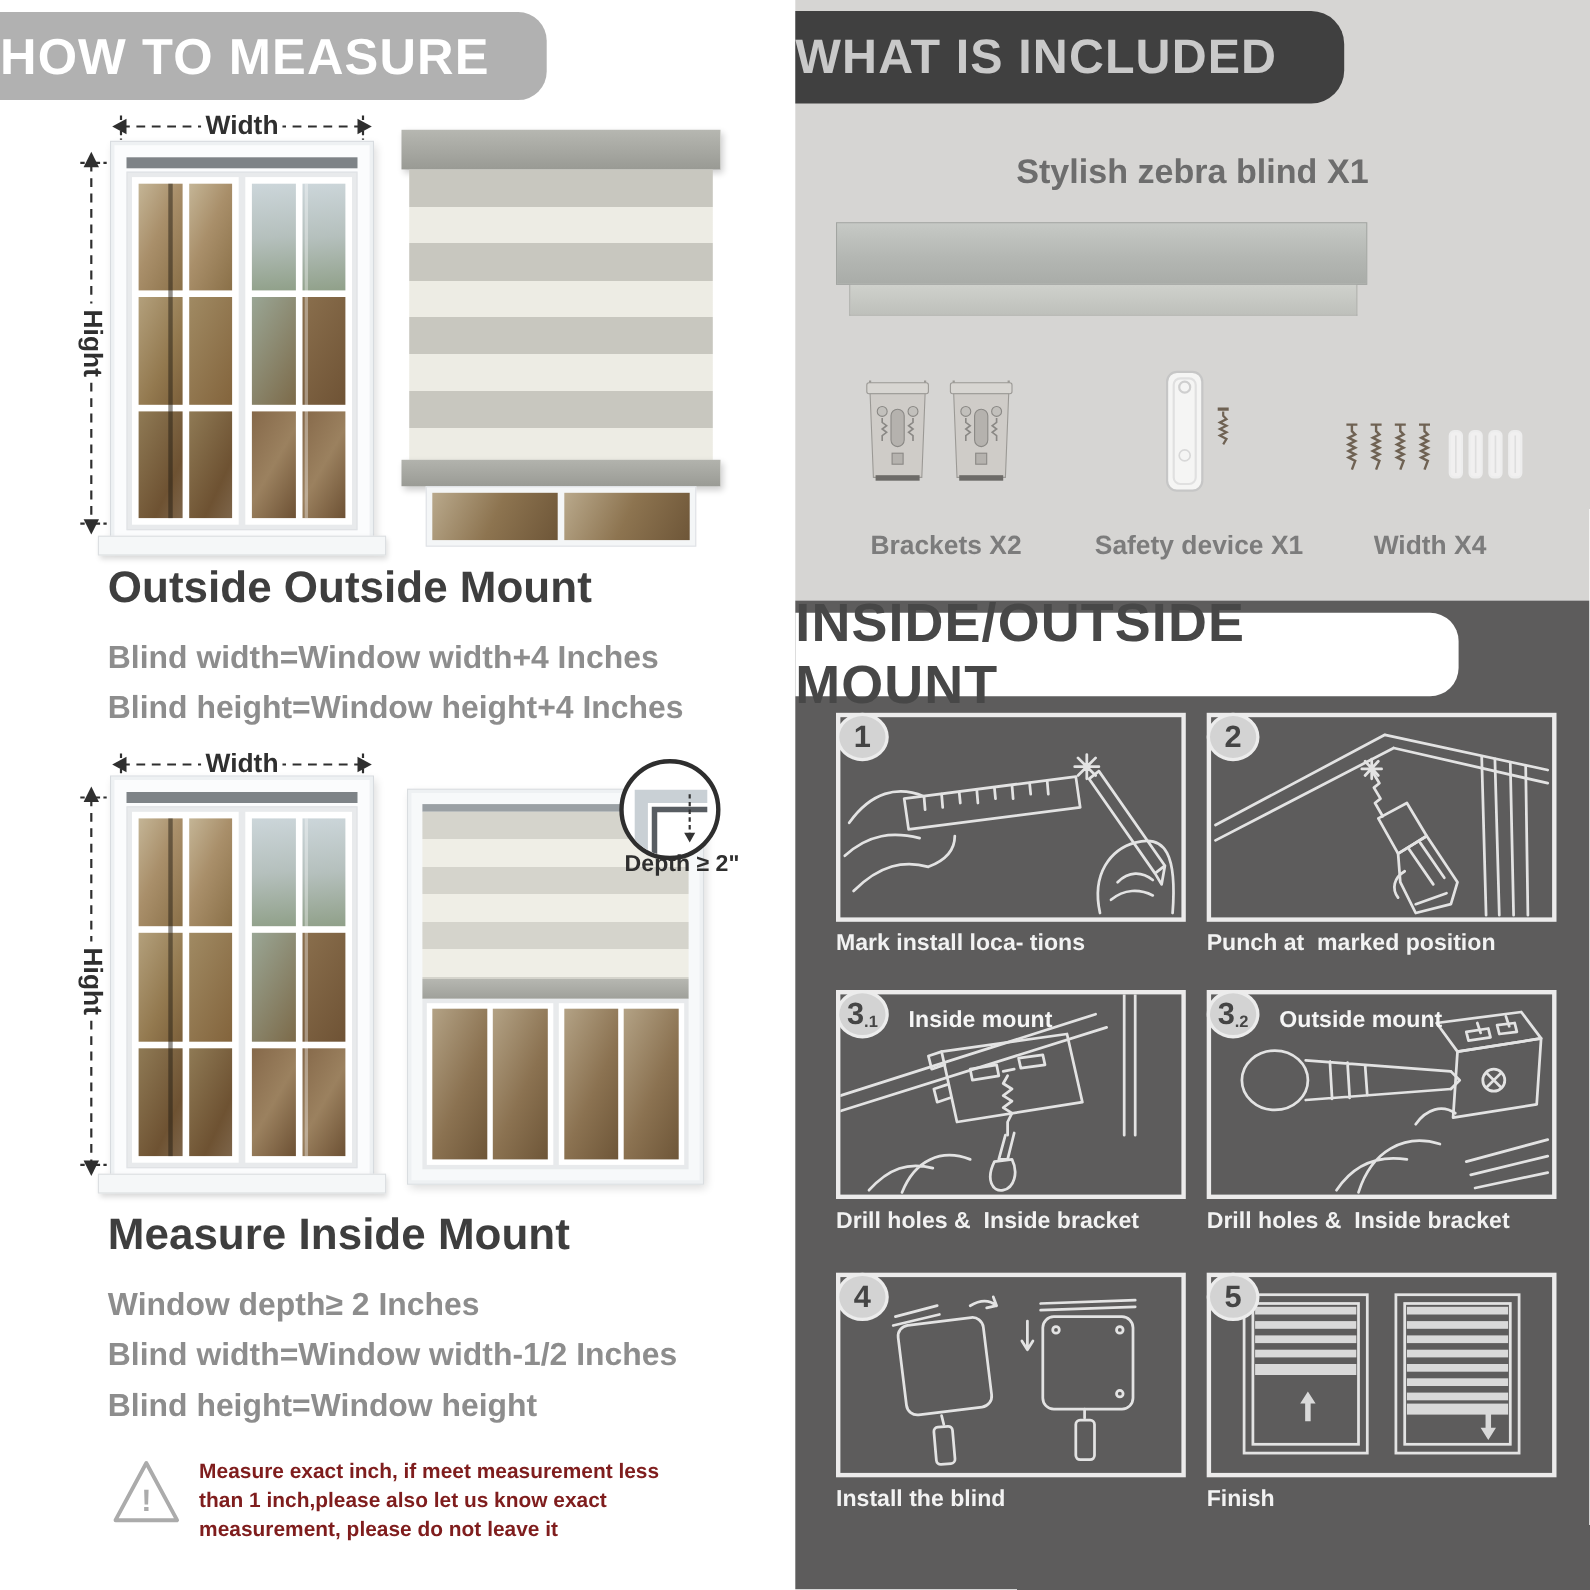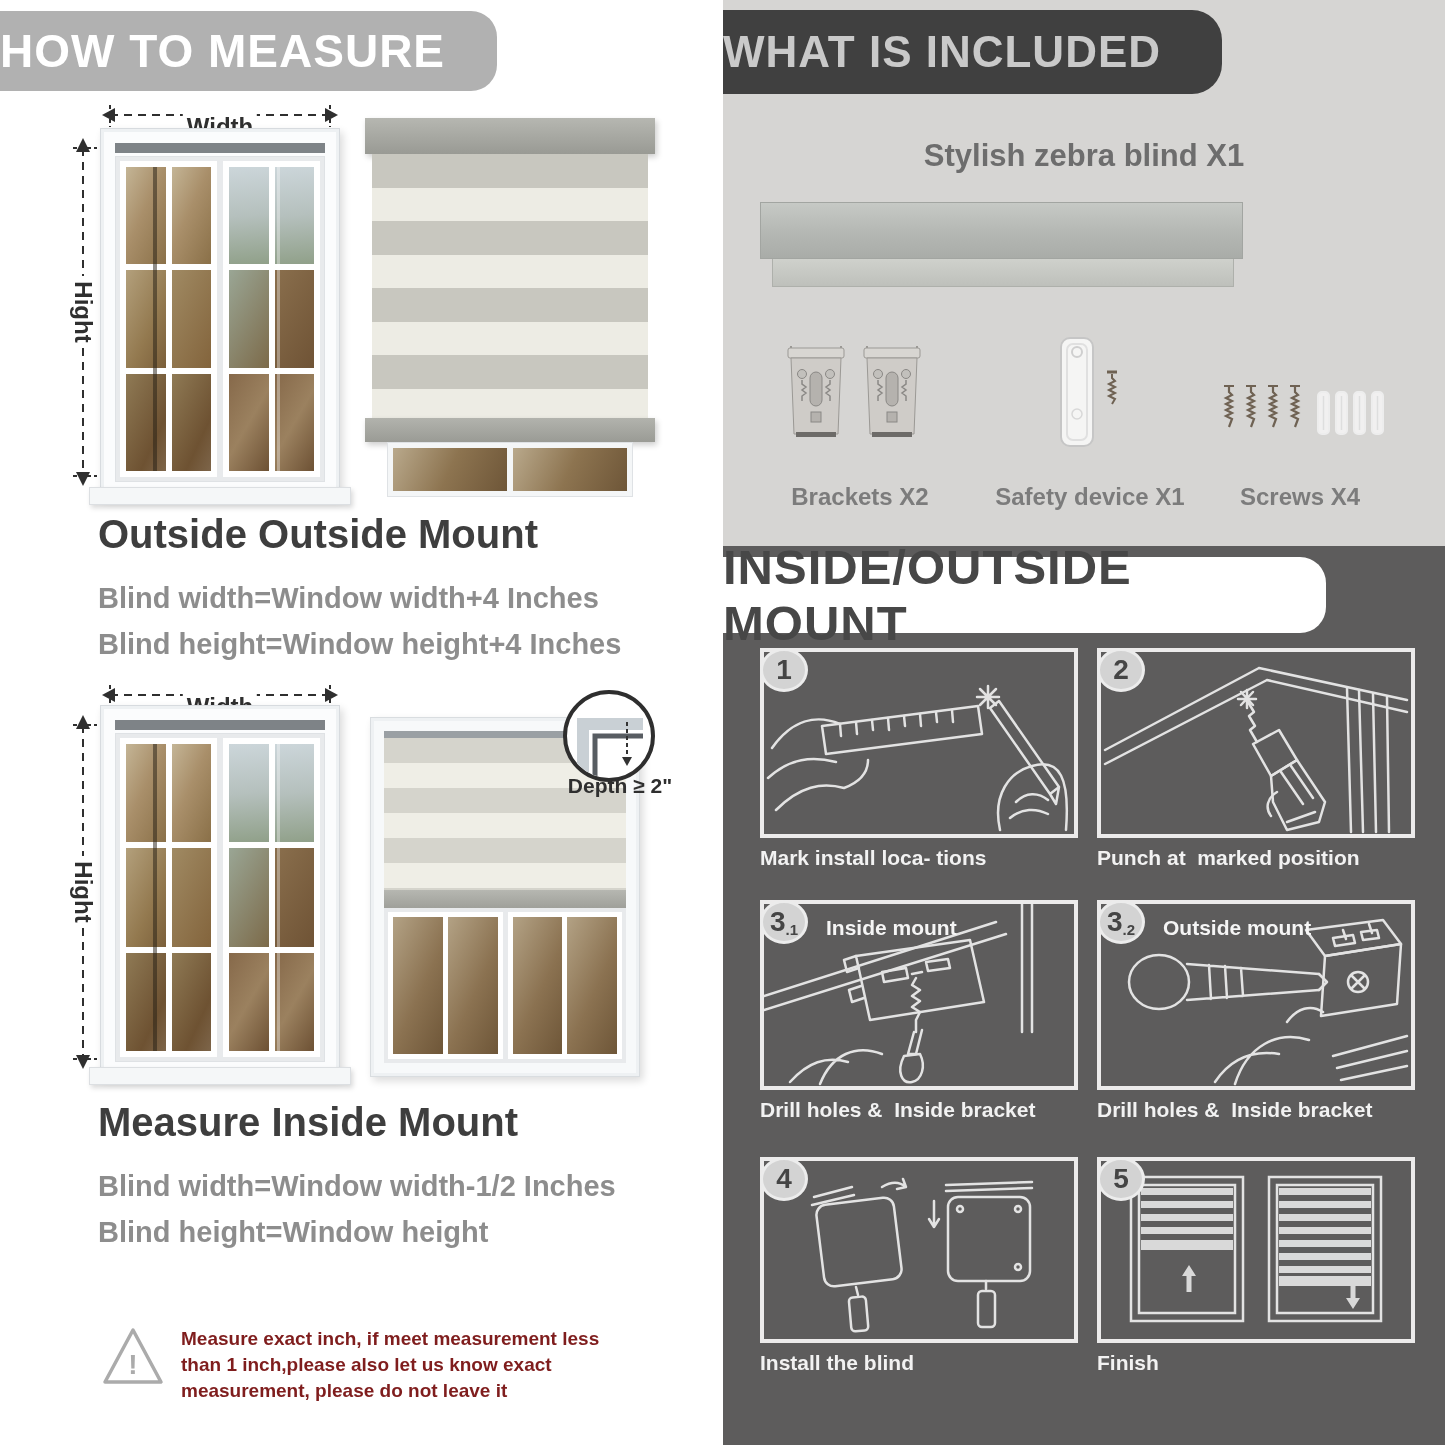--- a/index.html
+++ b/index.html
@@ -77,21 +77,21 @@
   .blindB{box-sizing:border-box;background:#f7f9fa;border:1px solid #d9dde0;box-shadow:inset 0 0 0 3px #eef1f3, 3px 4px 8px rgba(0,0,0,.14);padding:13px;}
   .blindB-strip{height:7px;background:#9aa0a4;}
   .blindB-stripes{height:152px;background:repeating-linear-gradient(180deg,#d5d4cc 0px,#d5d4cc 25px,#efeee6 25px,#efeee6 50px);}
   .blindB-rail{height:18px;background:linear-gradient(180deg,#b6b7b1,#9fa09a);}
   .blindB-win{height:calc(100% - 177px);background:#e8eaec;padding:4px;box-sizing:border-box;display:flex;gap:5px;}
   .bw-cas{flex:1;background:#fff;padding:5px;display:grid;grid-template-columns:1fr 1fr;gap:5px;}
   .bw-pane{background:linear-gradient(115deg,#b3a285 0%,#8b7251 55%,#6e5638 100%);}
 
   
   .dim-label{color:#2f2f2f;font-size:24px;background:#fff;}
-  .wlabel{position:absolute;left:50%;top:50%;transform:translate(-50%,-50%);padding:0 4px;margin-top:12px;}
+  .wlabel{position:absolute;left:50%;top:50%;transform:translate(-50%,-50%);padding:0 4px;}
   .hlabel{position:absolute;left:50%;top:50%;transform:translate(-50%,-50%);writing-mode:vertical-rl;padding:4px 0;}
 
   
   .magnifier{left:563px;top:690px;width:92px;height:92px;border-radius:50%;border:4px solid #2e2e2e;background:#fff;overflow:hidden;box-sizing:border-box;z-index:3;}
   .depth-label{left:538px;top:774px;width:164px;text-align:center;color:#2f2f2f;font-size:21px;z-index:3;}
 </style>
 </head>
 <body>
 
 <div class="page">
@@ -239,20 +239,21 @@
       <polygon points="10,84 10,24 76,24 76,36 22,36 22,84" fill="#c9d0d5"></polygon>
       <path d="M28,84 V42 H76" stroke="#585d62" stroke-width="5" fill="none"></path>
       <path d="M60,28 V66" stroke="#333" stroke-width="2" stroke-dasharray="4 3" fill="none"></path>
       <polygon points="60,72 55,63 65,63" fill="#333"></polygon>
     </svg>
   </div>
   <div class="abs depth-label">Depth ≥ 2"</div>
 
   <div class="abs tblock tB">
     <div class="mtitle">Measure Inside Mount</div>
+    <div class="mline">Window depth≥ 2 Inches</div>
     <div class="mline">Blind width=Window width-1/2 Inches</div>
     <div class="mline">Blind height=Window height</div>
   </div>
 
   <div class="abs" style="left:100px;top:1324px;width:66px;height:66px;">
     <svg width="66" height="66" viewBox="0 0 66 66">
       <path d="M33,6 L61,58 H5 Z" fill="none" stroke="#ababab" stroke-width="3.5" stroke-linejoin="round"></path>
       <text x="33" y="50" text-anchor="middle" font-size="28" font-family="Liberation Sans, sans-serif" font-weight="bold" fill="#ababab">!</text>
     </svg>
   </div>
@@ -321,21 +322,21 @@
           <rect x="152" y="10" width="11" height="42" rx="4"></rect>
         </g>
         <g stroke="#dedede" stroke-width="1.5" fill="none">
           <path d="M103.5,14 v34 M121.5,14 v34 M139.5,14 v34 M157.5,14 v34"></path>
         </g>
       </svg>
     </div>
 
     <div class="abs item-label lbl-brackets">Brackets X2</div>
     <div class="abs item-label lbl-safety">Safety device X1</div>
-    <div class="abs item-label lbl-screws">Screws X4</div>
+    <div class="abs item-label lbl-screws">Width X4</div>
   </div>
 
   <div class="abs right-bottom">
     <div class="abs hdr hdr-mount">
       <span>INSIDE/OUTSIDE MOUNT</span>
     </div>
 
     <div class="step s1">
       <div class="panel">
         <div class="badge">

